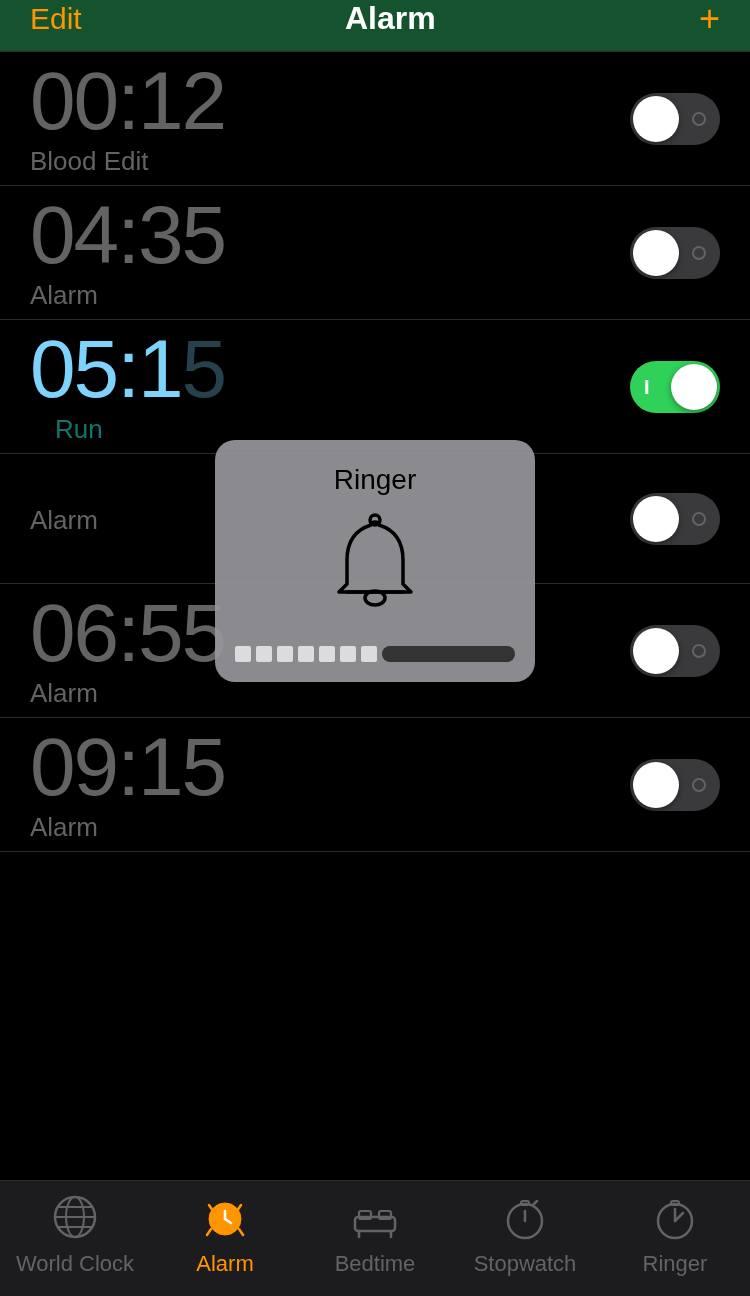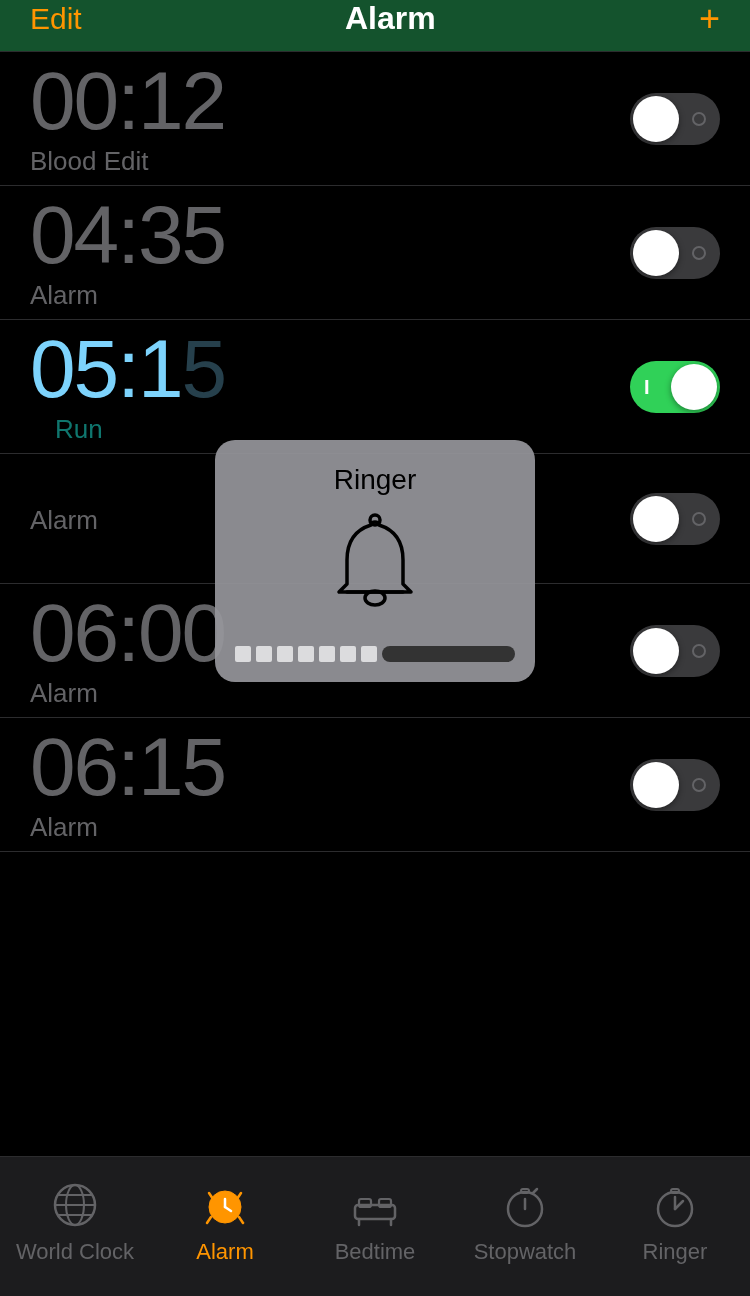--- a/index.html
+++ b/index.html
@@ -147,21 +147,21 @@
     .ringer-bell {
       margin-bottom: 20px;
     }
 
     
     .tab-bar {
       position: absolute;
       bottom: 0;
       left: 0;
       width: 750px;
-      height: 140px;
+      height: 116px;
       background: #1c1c1e;
       border-top: 1px solid #2c2c2e;
       display: flex;
       justify-content: space-around;
       align-items: center;
       padding: 10px 0 20px;
     }
     .tab-item {
       display: flex;
       flex-direction: column;
@@ -239,32 +239,32 @@
       <div class="alarm-label">Alarm</div>
     </div>
     <div class="toggle">
       <div class="toggle-knob"></div>
       <span class="toggle-circle"></span>
     </div>
   </div>
 
   <div class="alarm-item">
     <div class="alarm-info">
-      <div class="alarm-time">06:00</div>
+      <div class="alarm-time">06:55</div>
       <div class="alarm-label">Alarm</div>
     </div>
     <div class="toggle">
       <div class="toggle-knob"></div>
       <span class="toggle-circle"></span>
     </div>
   </div>
 
   <div class="alarm-item">
     <div class="alarm-info">
-      <div class="alarm-time">06:15</div>
+      <div class="alarm-time">09:15</div>
       <div class="alarm-label">Alarm</div>
     </div>
     <div class="toggle">
       <div class="toggle-knob"></div>
       <span class="toggle-circle"></span>
     </div>
   </div>
 
 </div>
 

